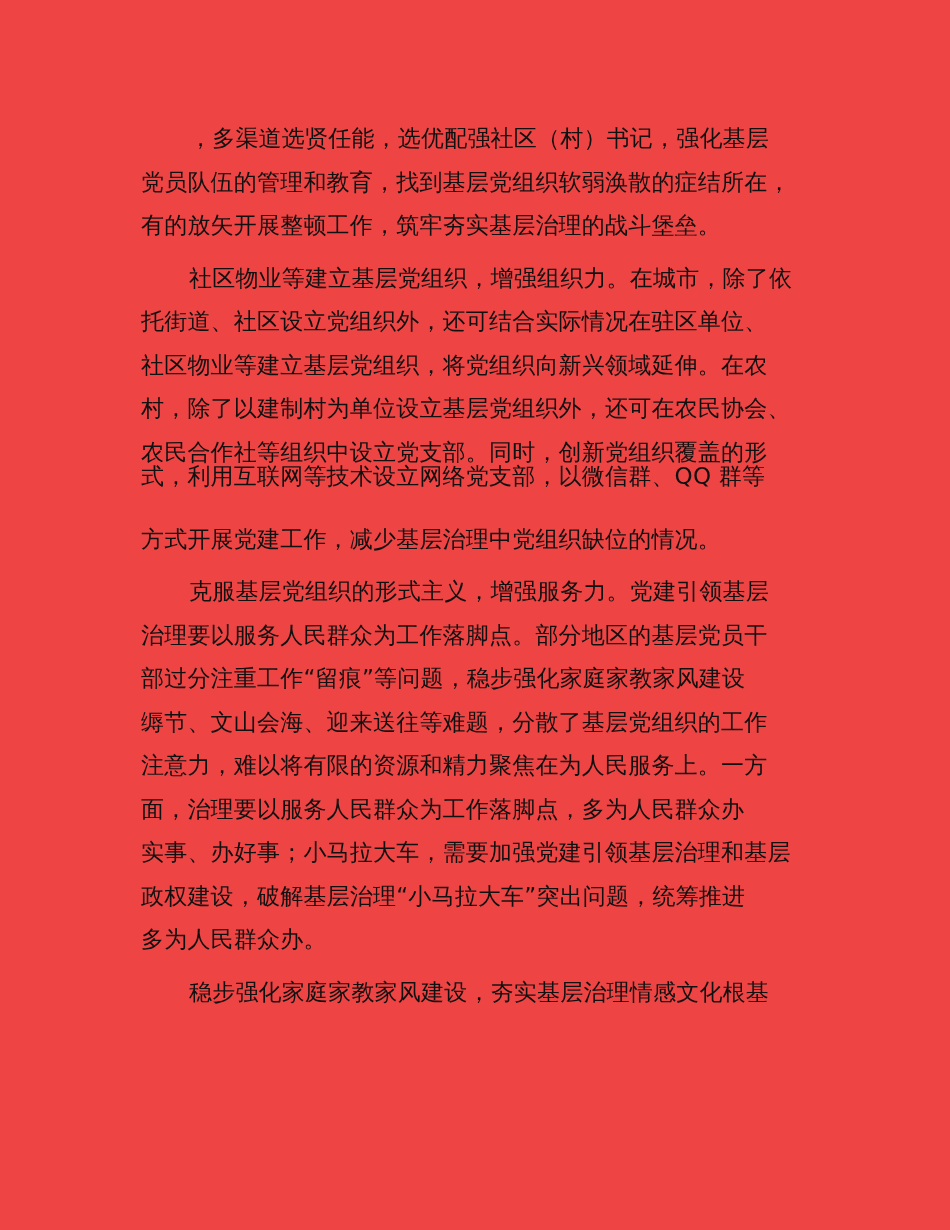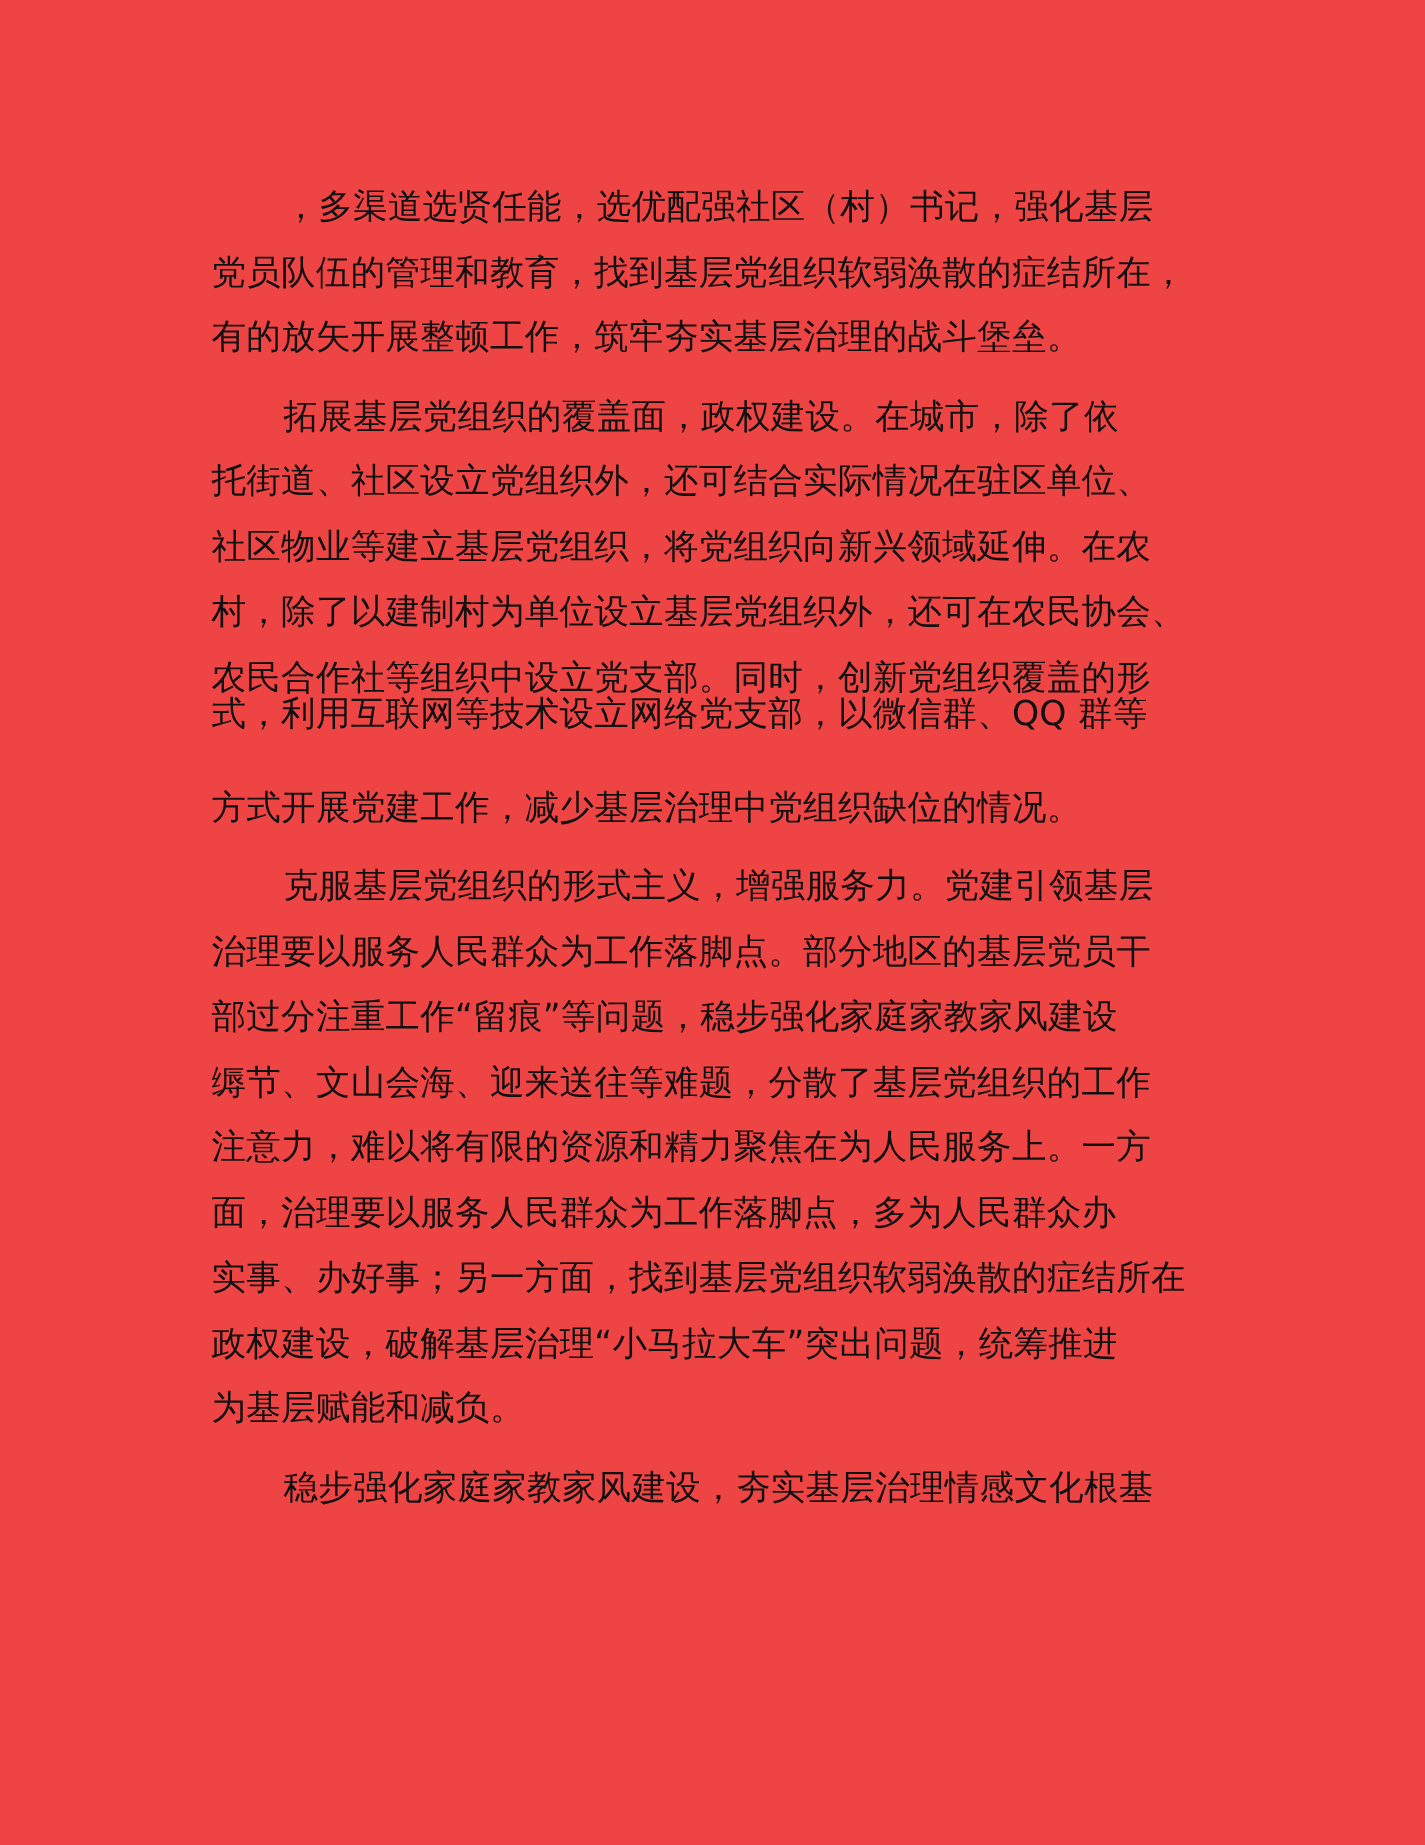--- a/index.html
+++ b/index.html
@@ -15,38 +15,38 @@
 
 <div class="page">
 
   <div>
     <div class="line indent" style="top:122px">，多渠道选贤任能，选优配强社区（村）书记，强化基层</div>
     <div class="line" style="top:166px">党员队伍的管理和教育，找到基层党组织软弱涣散的症结所在，</div>
     <div class="line" style="top:209px">有的放矢开展整顿工作，筑牢夯实基层治理的战斗堡垒。</div>
   </div>
 
   <div>
-    <div class="line indent" style="top:262px">拓展基层党组织的覆盖面，政权建设。在城市，除了依</div>
+    <div class="line indent" style="top:262px">社区物业等建立基层党组织，增强组织力。在城市，除了依</div>
     <div class="line" style="top:305px">托街道、社区设立党组织外，还可结合实际情况在驻区单位、</div>
     <div class="line" style="top:349px">社区物业等建立基层党组织，将党组织向新兴领域延伸。在农</div>
     <div class="line" style="top:392px">村，除了以建制村为单位设立基层党组织外，还可在农民协会、</div>
     <div class="line" style="top:436px">农民合作社等组织中设立党支部。同时，创新党组织覆盖的形</div>
     <div class="line" style="top:460px">式，利用互联网等技术设立网络党支部，以微信群、QQ 群等</div>
     <div class="line" style="top:523px">方式开展党建工作，减少基层治理中党组织缺位的情况。</div>
   </div>
 
   <div>
     <div class="line indent" style="top:575px">克服基层党组织的形式主义，增强服务力。党建引领基层</div>
     <div class="line" style="top:619px">治理要以服务人民群众为工作落脚点。部分地区的基层党员干</div>
     <div class="line" style="top:662px">部过分注重工作“留痕”等问题，稳步强化家庭家教家风建设</div>
     <div class="line" style="top:706px">缛节、文山会海、迎来送往等难题，分散了基层党组织的工作</div>
     <div class="line" style="top:749px">注意力，难以将有限的资源和精力聚焦在为人民服务上。一方</div>
     <div class="line" style="top:793px">面，治理要以服务人民群众为工作落脚点，多为人民群众办</div>
-    <div class="line" style="top:836px">实事、办好事；另一方面，找到基层党组织软弱涣散的症结所在</div>
+    <div class="line" style="top:836px">实事、办好事；小马拉大车，需要加强党建引领基层治理和基层</div>
     <div class="line" style="top:880px">政权建设，破解基层治理“小马拉大车”突出问题，统筹推进</div>
-    <div class="line" style="top:923px">为基层赋能和减负。</div>
+    <div class="line" style="top:923px">多为人民群众办。</div>
   </div>
 
   <div>
     <div class="line indent" style="top:976px">稳步强化家庭家教家风建设，夯实基层治理情感文化根基</div>
   </div>
 
 </div>
 
 </body></html>

